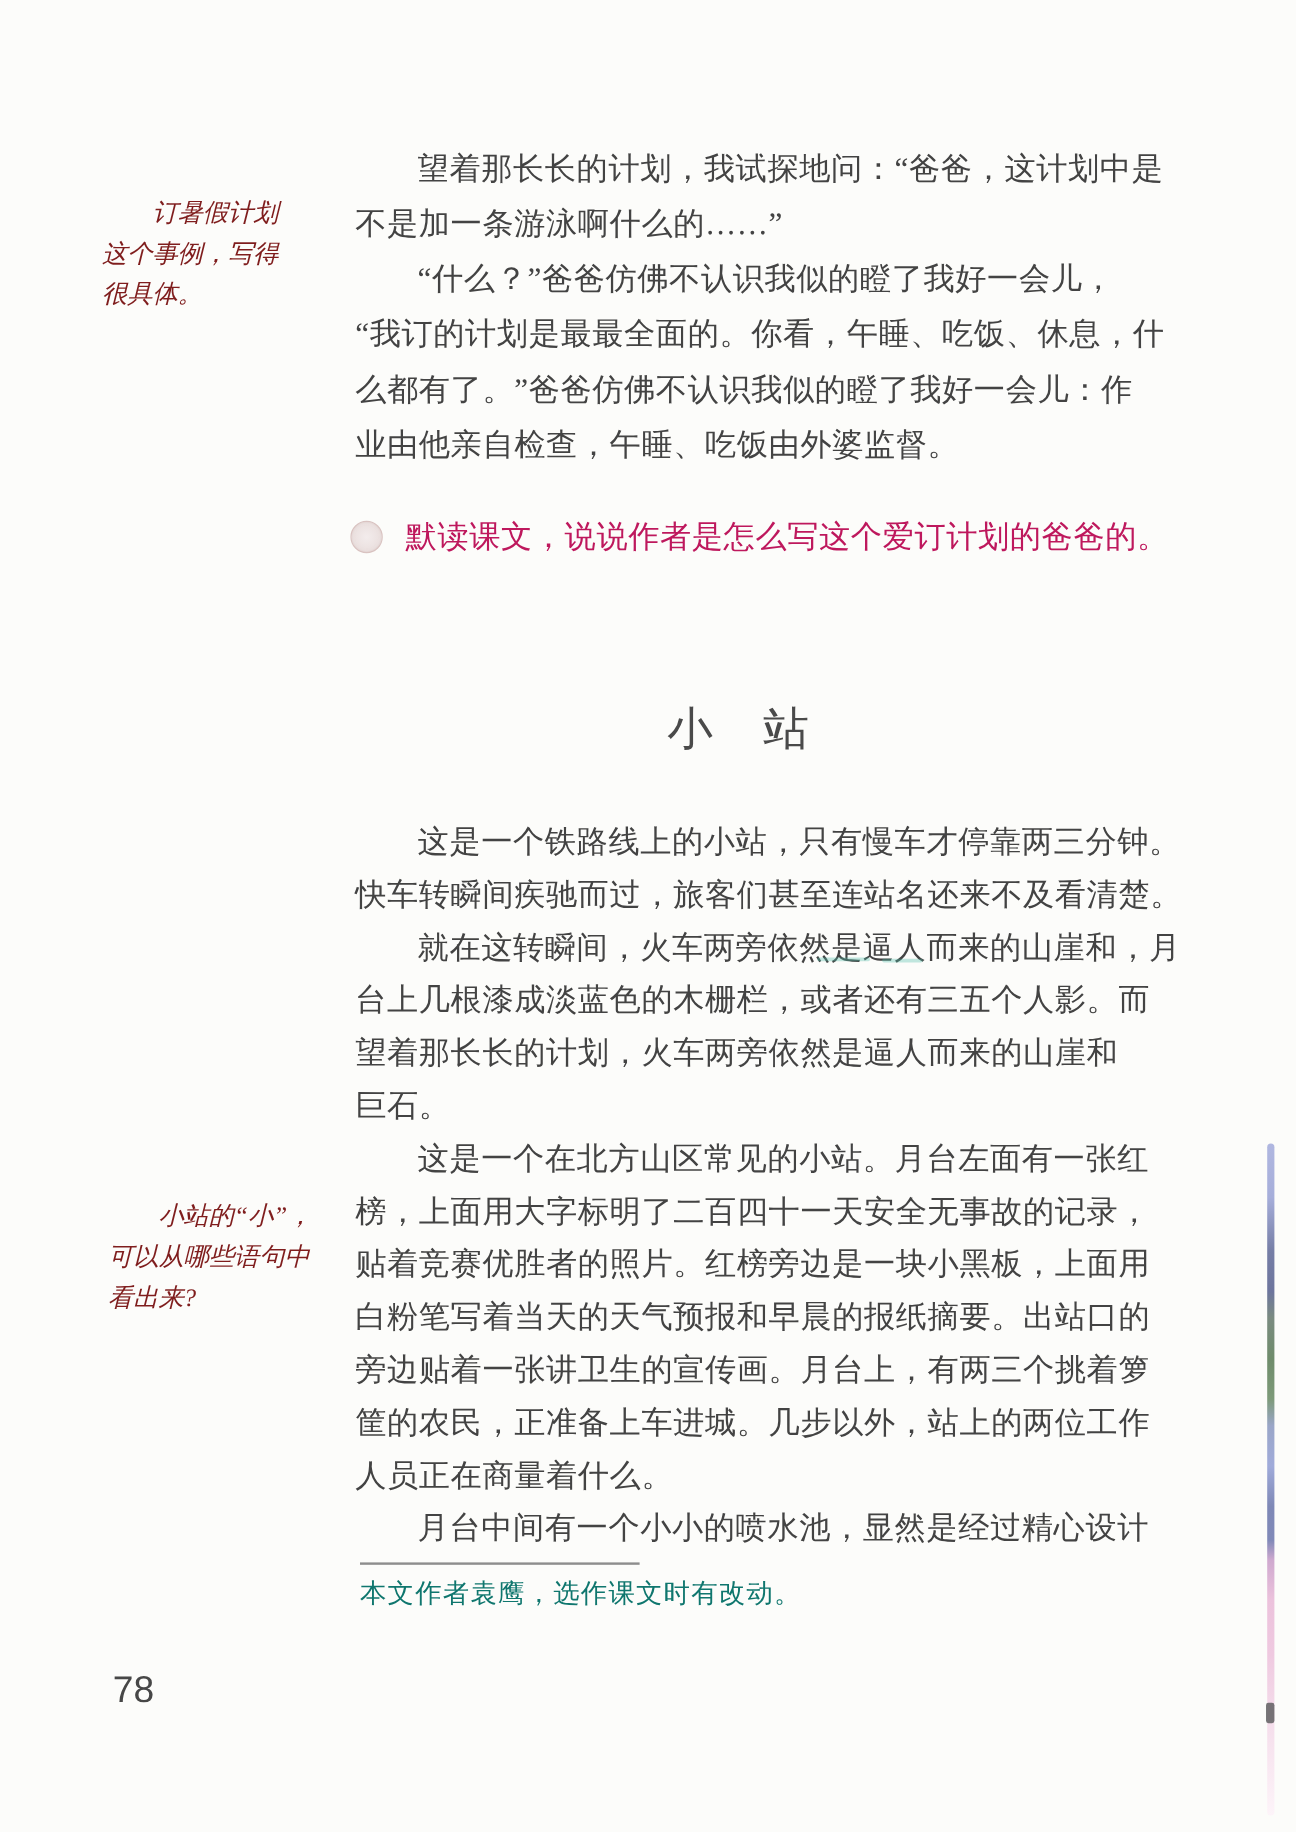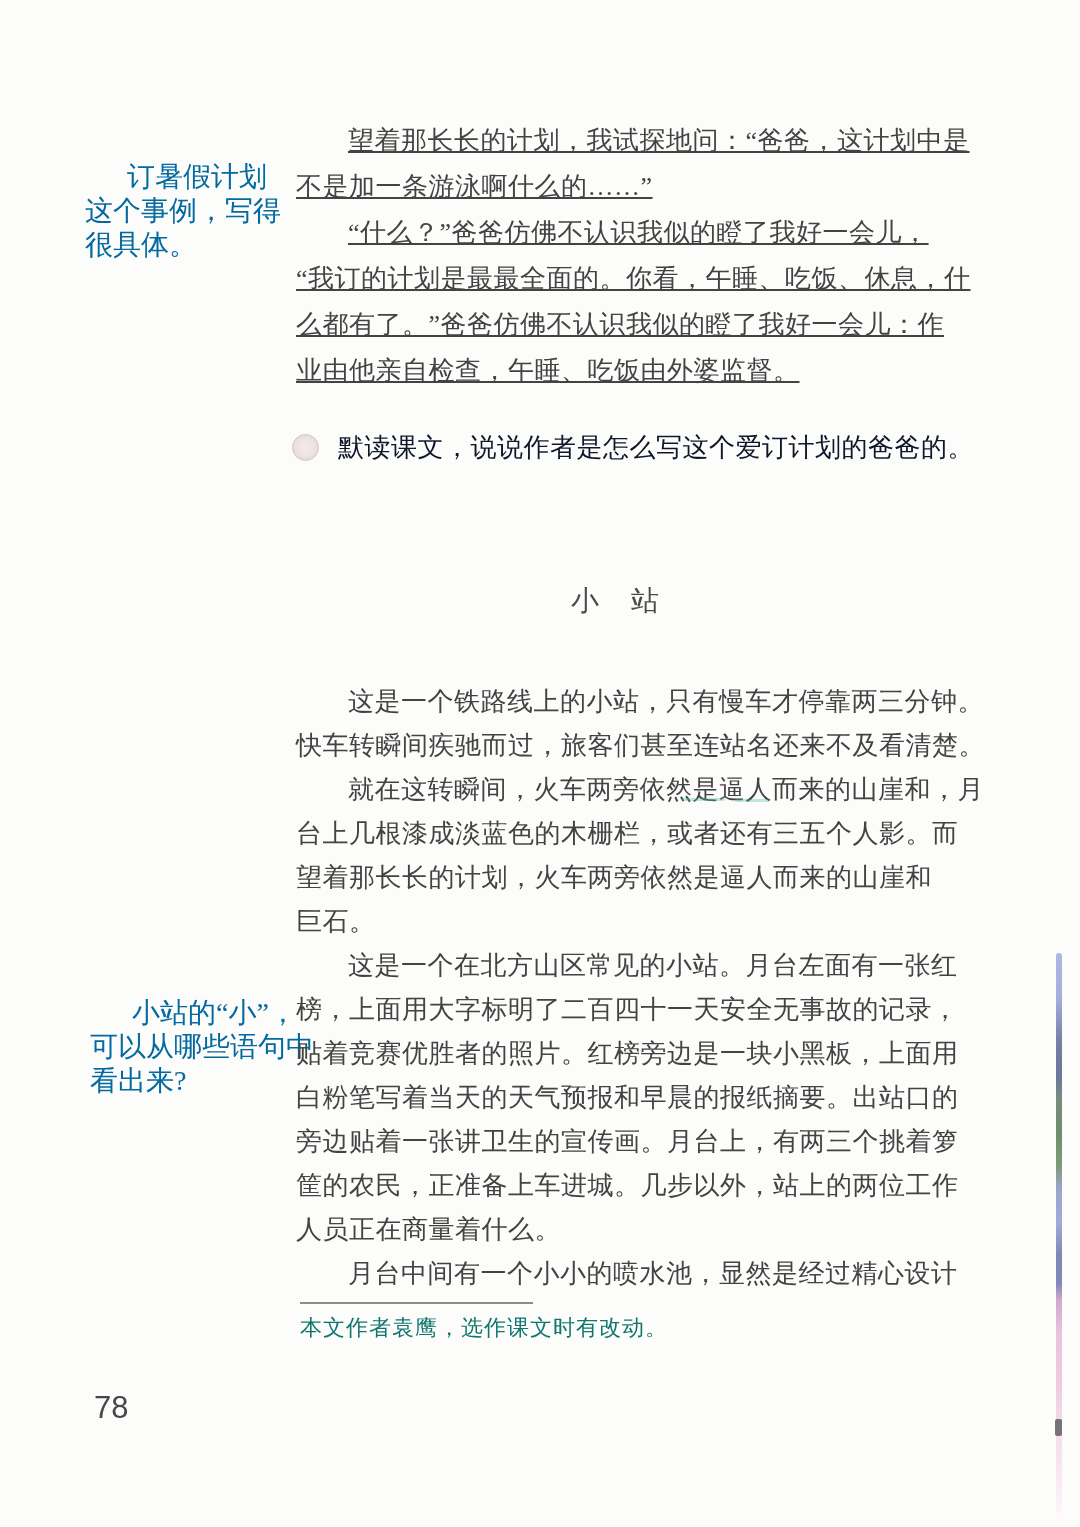--- a/index.html
+++ b/index.html
@@ -15,29 +15,29 @@
   }
   .col { position: absolute; left: 296px; width: 648px; }
   .line {
     font-size: 26px;
     line-height: 44px;
     height: 44px;
     white-space: nowrap;
     letter-spacing: 0.5px;
     color: #434343;
   }
-  .intro .line { line-height: 46px; height: 46px; text-decoration: underline; }
+  .intro .line { line-height: 46px; height: 46px; }
   .ind { padding-left: 52px; }
   .story-title {
     position: absolute;
     left: 296px;
     width: 640px;
     top: 582px;
     text-align: center;
-    font-size: 28px;
+    font-size: 38px;
     color: #4a4a4a;
     letter-spacing: 2px;
   }
   .task-row {
     position: absolute;
     left: 292px;
     top: 430px;
     display: flex;
     align-items: center;
   }
@@ -47,27 +47,28 @@
     border-radius: 50%;
     border: 1px solid #d9c3c1;
     background: radial-gradient(circle at 50% 50%, #f3ecec 0%, #ece2e1 55%, #f7f3f2 100%);
     box-shadow: inset 0 0 3px #d8c6c4;
     margin-right: 19px;
     flex: 0 0 auto;
   }
   .task-text {
     font-size: 26px;
     letter-spacing: 0.5px;
-    color: #0f172a;
+    color: #be185d;
     white-space: nowrap;
   }
   .margin-note {
     position: absolute;
-    color: #0369a1;
-    font-size: 28px;
+    color: #7f1d1d;
+    font-size: 21px;
+    font-style: italic;
   }
   .margin-note .mline {
     line-height: 34px;
     height: 34px;
     white-space: nowrap;
   }
   .mind { padding-left: 42px; }
   .footrule {
     position: absolute;
     left: 300px;

